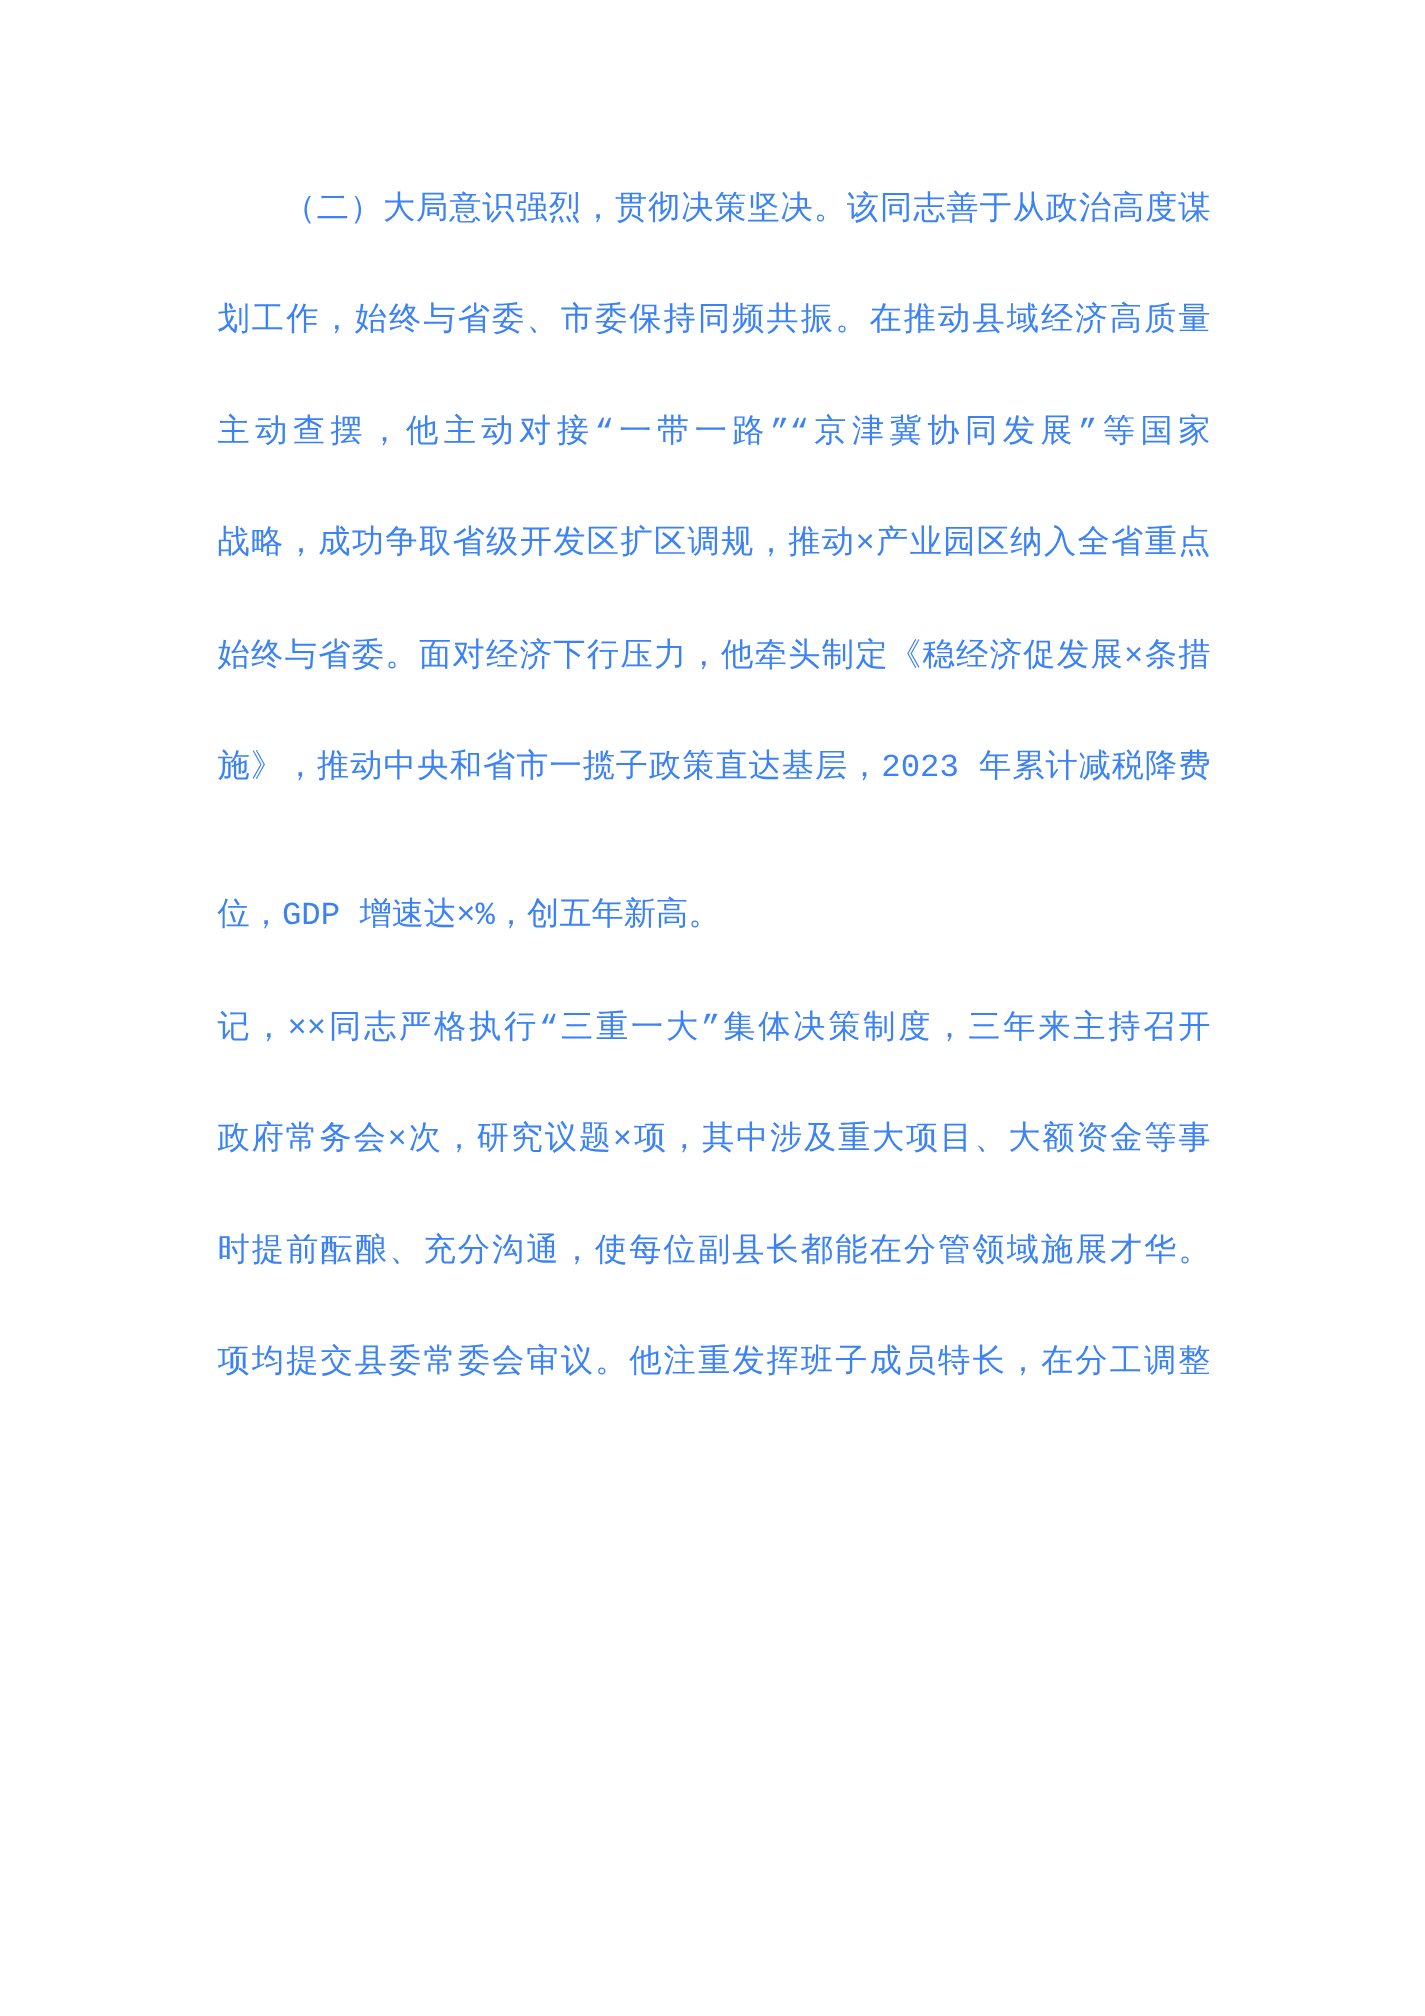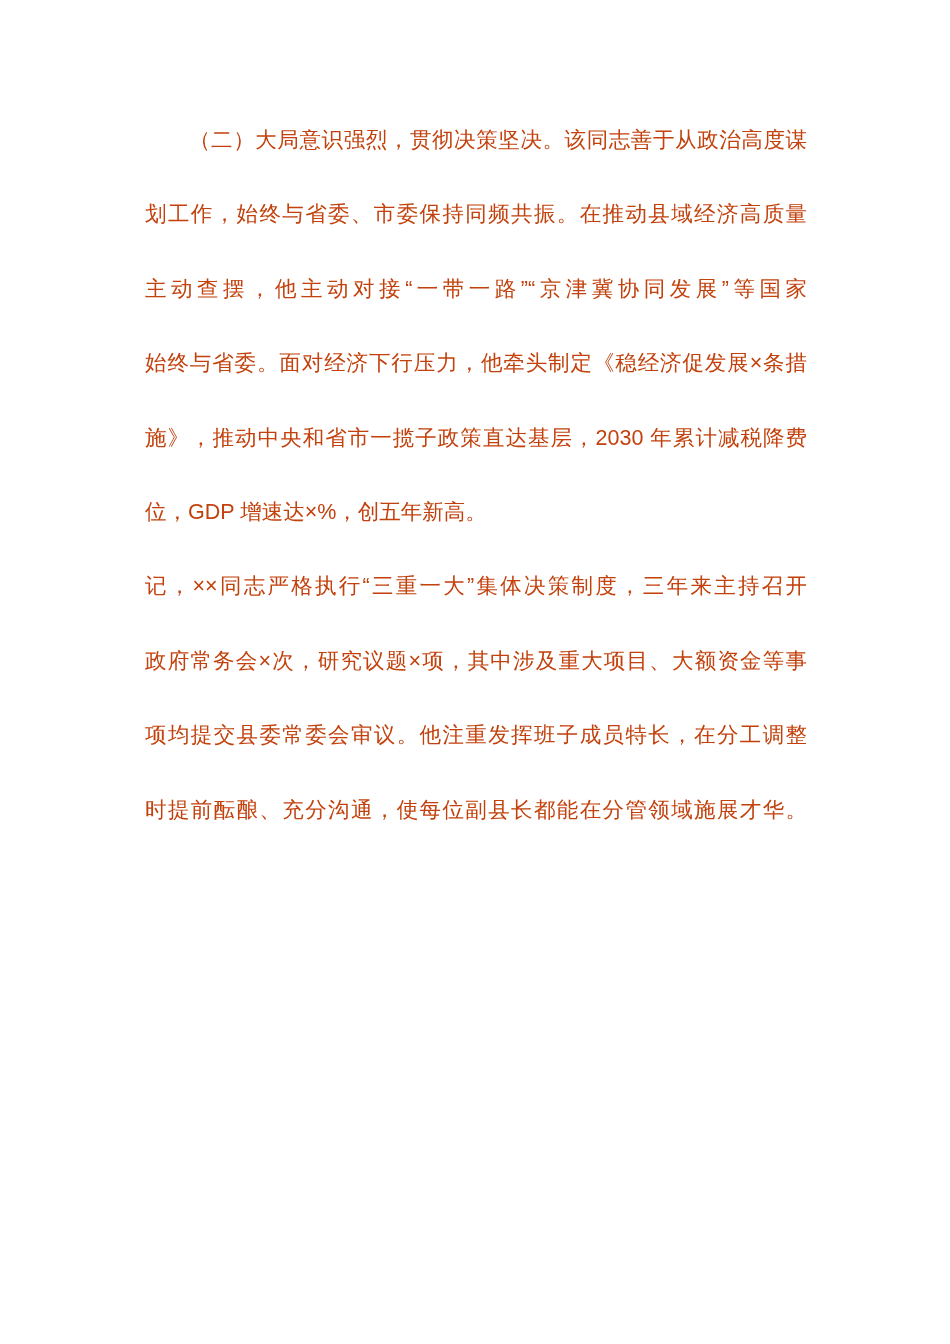--- a/index.html
+++ b/index.html
@@ -2,46 +2,47 @@
 <html><head>
   <meta charset="utf-8">
   <style>
     html, body { margin: 0; padding: 0; background: #ffffff; }
     body { width: 950px; height: 1344px; position: relative; overflow: hidden; }
     .page {
       position: absolute;
       left: 145px;
       top: 119px;
       width: 662px;
-      font-family: Liberation Sans, sans-serif;
+      font-family: Liberation Mono, monospace;
       font-size: 21.5px;
-      color: #c2410c;
+      color: #3b82f6;
     }
     .line {
       height: 74.4px;
       line-height: 42px;
       white-space: nowrap;
       text-align: justify;
       text-align-last: justify;
       overflow: visible;
     }
-    .line.last { text-align-last: left; }
+    .line.last { text-align-last: left; margin-top: 25px; }
     .line.indent { padding-left: 44px; }
   </style>
 </head>
 <body>
 
 <div class="page">
   <div>
     <div class="line indent">（二）大局意识强烈，贯彻决策坚决。该同志善于从政治高度谋</div>
     <div class="line">划工作，始终与省委、市委保持同频共振。在推动县域经济高质量</div>
     <div class="line">主动查摆，他主动对接“一带一路”“京津冀协同发展”等国家</div>
+    <div class="line">战略，成功争取省级开发区扩区调规，推动×产业园区纳入全省重点</div>
     <div class="line">始终与省委。面对经济下行压力，他牵头制定《稳经济促发展×条措</div>
-    <div class="line">施》，推动中央和省市一揽子政策直达基层，2030 年累计减税降费</div>
+    <div class="line">施》，推动中央和省市一揽子政策直达基层，2023 年累计减税降费</div>
     <div class="line last">位，GDP 增速达×%，创五年新高。</div>
   </div>
   <div>
     <div class="line">记，××同志严格执行“三重一大”集体决策制度，三年来主持召开</div>
     <div class="line">政府常务会×次，研究议题×项，其中涉及重大项目、大额资金等事</div>
+    <div class="line">时提前酝酿、充分沟通，使每位副县长都能在分管领域施展才华。</div>
     <div class="line">项均提交县委常委会审议。他注重发挥班子成员特长，在分工调整</div>
-    <div class="line">时提前酝酿、充分沟通，使每位副县长都能在分管领域施展才华。</div>
   </div>
 </div>
 
 </body></html>

